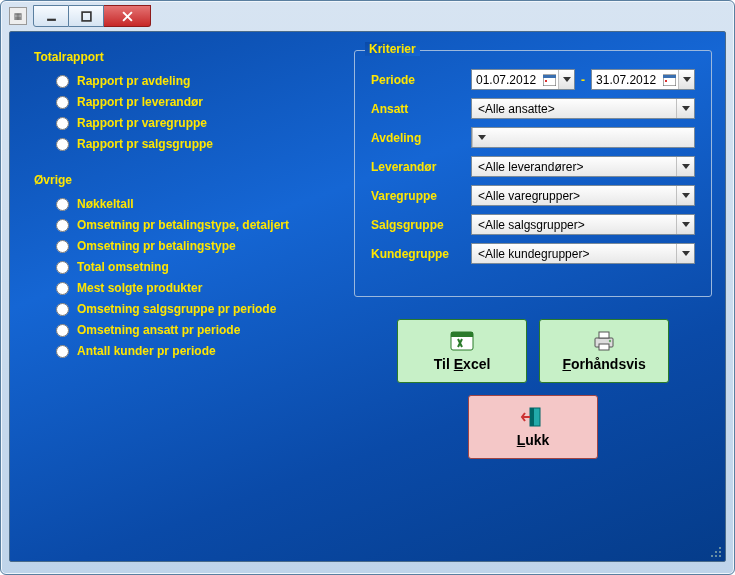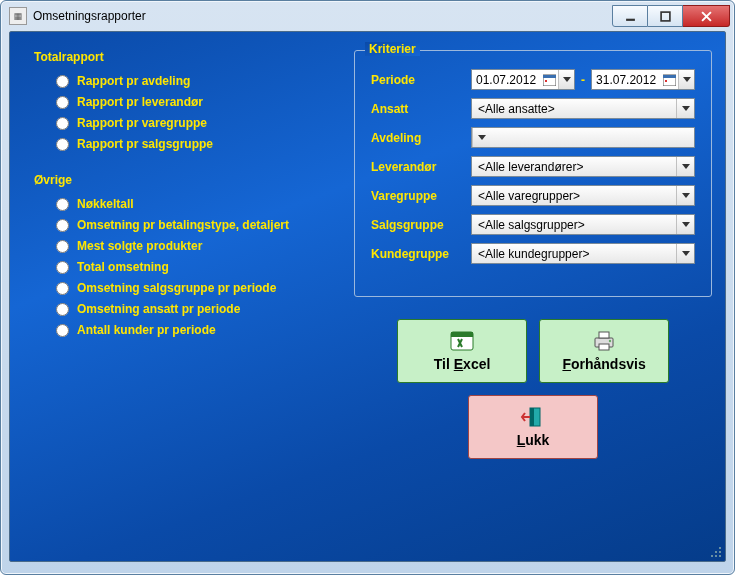--- a/index.html
+++ b/index.html
@@ -98,21 +98,20 @@
   .bigbtn .ic{width:28px;height:22px;display:flex;align-items:center;justify-content:center;}
   .accel{text-decoration:underline;}
 </style>
 </head>
 <body>
 
 <div class="window">
 
   <div class="titlebar">
     <div class="app-icon">▦</div>
-    <div class="title">Omsetningsrapporter</div>
     <div class="win-buttons">
       <div class="win-btn">
         <svg viewBox="0 0 10 10">
             <rect x="1" y="7" width="8" height="2" fill="#333"></rect>
           </svg>
       </div>
       <div class="win-btn">
         <svg viewBox="0 0 10 10">
             <rect x="1" y="1" width="8" height="8" fill="none" stroke="#333" stroke-width="1.5"></rect>
           </svg>
@@ -157,25 +156,29 @@
             <div class="radio-item">
               <input type="radio" name="report" style="">
               <label>Nøkkeltall</label>
             </div>
             <div class="radio-item">
               <input type="radio" name="report" style="">
               <label>Omsetning pr betalingstype, detaljert</label>
             </div>
             <div class="radio-item">
               <input type="radio" name="report" style="">
+              <label>Omsetning pr betalingstype</label>
+            </div>
+            <div class="radio-item">
+              <input type="radio" name="report" style="">
+              <label>Total omsetning</label>
+            </div>
+            <div class="radio-item">
+              <input type="radio" name="report" style="">
               <label>Mest solgte produkter</label>
-            </div>
-            <div class="radio-item">
-              <input type="radio" name="report" style="">
-              <label>Total omsetning</label>
             </div>
             <div class="radio-item">
               <input type="radio" name="report" style="">
               <label>Omsetning salgsgruppe pr periode</label>
             </div>
             <div class="radio-item">
               <input type="radio" name="report" style="">
               <label>Omsetning ansatt pr periode</label>
             </div>
             <div class="radio-item">

